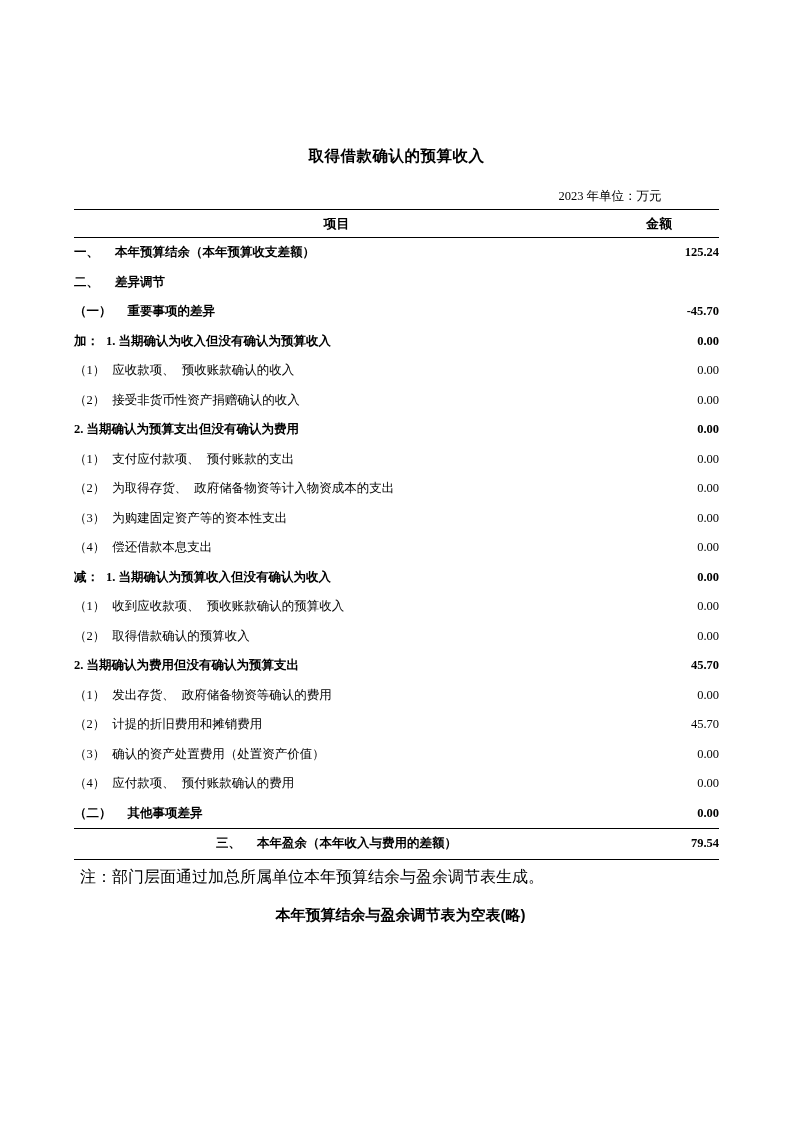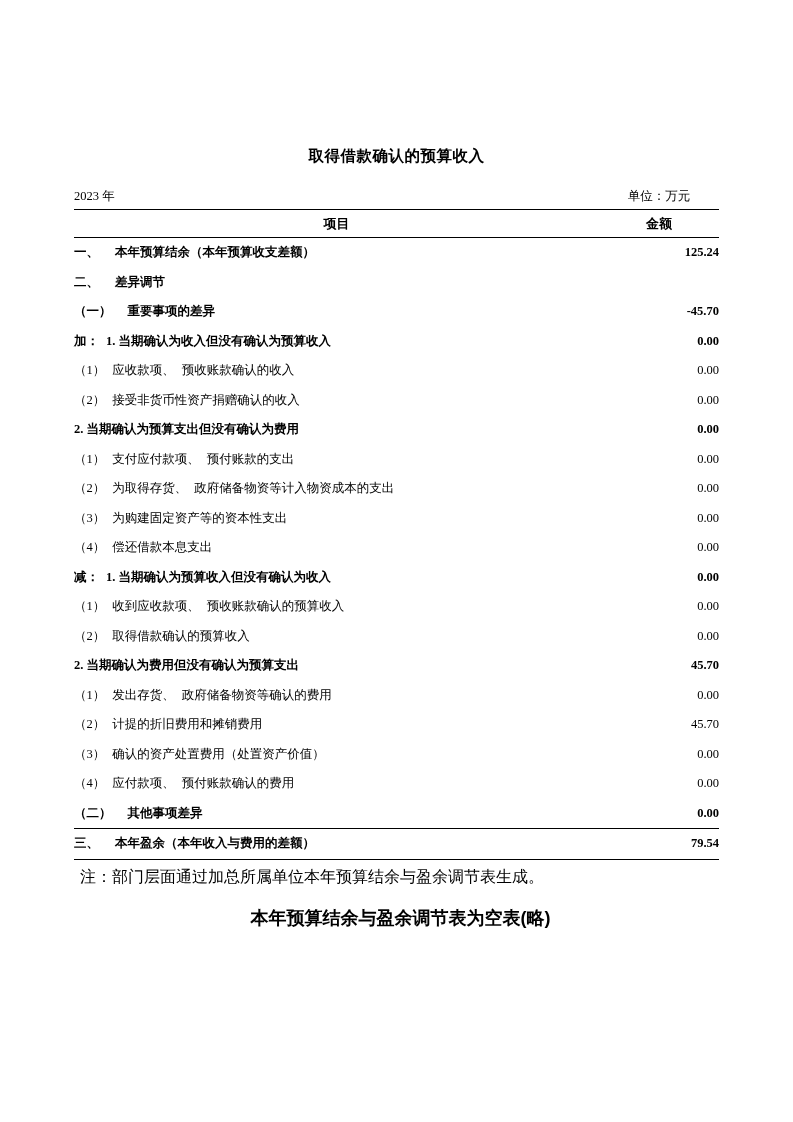--- a/index.html
+++ b/index.html
@@ -41,26 +41,26 @@
   }
   table.main td {
     padding: 0;
     vertical-align: middle;
   }
   .subhead-row td {
     height: 26px;
     font-size: 12.5px;
   }
   .subhead-year {
-    text-align: left;
+    text-align: right;
     padding-left: 20px;
     margin-top: 16px;
   }
   .subhead-unit {
-    text-align: center;
+    text-align: left;
     padding-right: 4px;
   }
   .rule-top {
     border-top: 1.6px solid #000;
   }
   .colhead-row td {
     height: 27px;
     font-weight: bold;
     font-size: 13px;
   }
@@ -100,21 +100,21 @@
     margin: 0 auto;
     margin-top: 7px;
     font-size: 16px;
     text-align: left;
     padding-left: 6px;
     box-sizing: border-box;
   }
   .sub-title {
     text-align: center;
     font-weight: bold;
-    font-size: 18px;
+    font-size: 15px;
     font-family: "Liberation Sans", "DejaVu Sans", sans-serif;
     margin-top: 18px;
     padding-left: 8px;
   }
 </style>
 </head>
 <body>
 
 <div class="page">
 
@@ -207,21 +207,21 @@
           </tr>
           <tr class="data-row">
             <td class="label ind3">（4）<span class="gap-sm"></span>应付款项、<span class="gap-sm"></span>预付账款确认的费用</td>
             <td class="amount">0.00</td>
           </tr>
           <tr class="data-row">
             <td class="label ind1 bold">（二）<span class="gap"></span>其他事项差异</td>
             <td class="amount bold">0.00</td>
           </tr>
           <tr class="data-row">
-            <td class="label ind0 bold" style="border-top: 1px solid rgb(0, 0, 0); border-bottom: 1.6px solid rgb(0, 0, 0);">三、<span class="gap"></span>本年盈余（本年收入与费用的差额）</td>
+            <td class="label ind0 bold" style="border-top: 1px solid rgb(0, 0, 0); border-bottom: 1.6px solid rgb(0, 0, 0); text-align: center;">三、<span class="gap"></span>本年盈余（本年收入与费用的差额）</td>
             <td class="amount bold" style="border-top: 1px solid rgb(0, 0, 0); border-bottom: 1.6px solid rgb(0, 0, 0);">79.54</td>
           </tr>
         </tbody>
     </table>
   </div>
 
   <div class="note">注：部门层面通过加总所属单位本年预算结余与盈余调节表生成。</div>
 
   <div class="sub-title">本年预算结余与盈余调节表为空表(略)</div>
 

